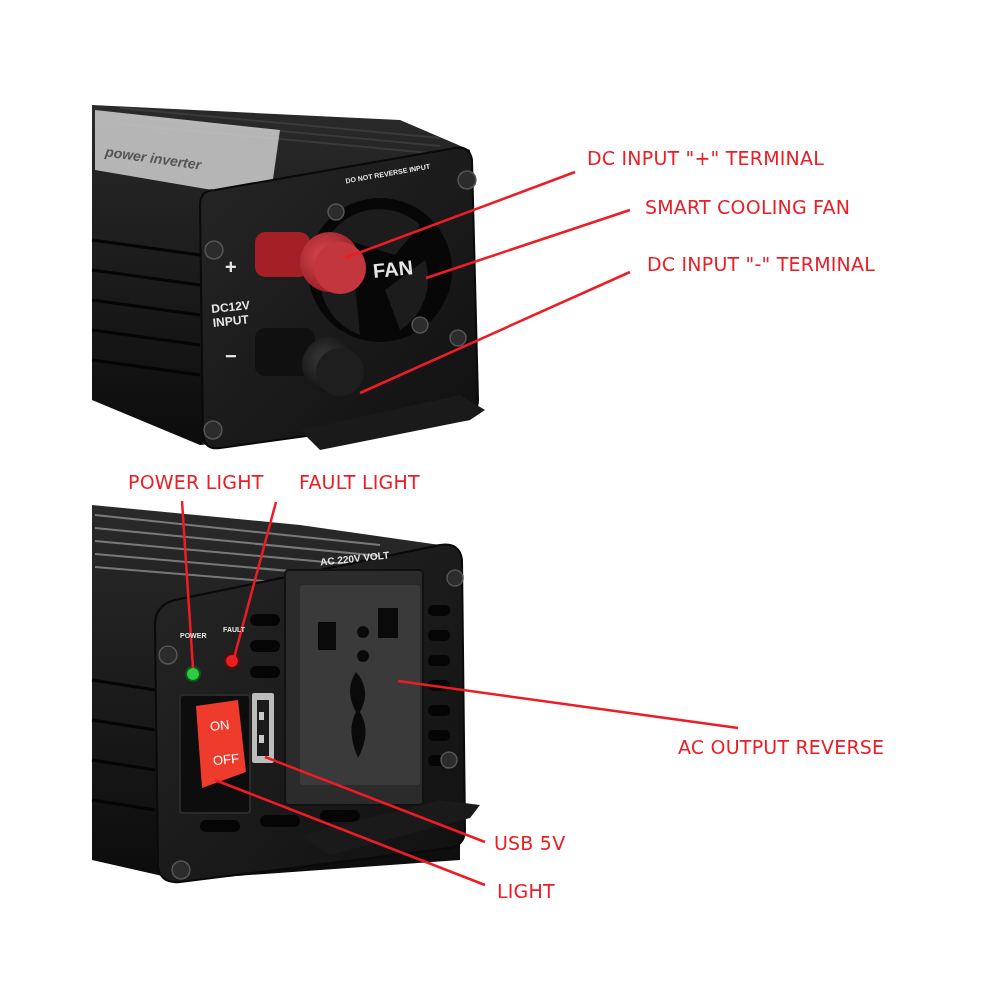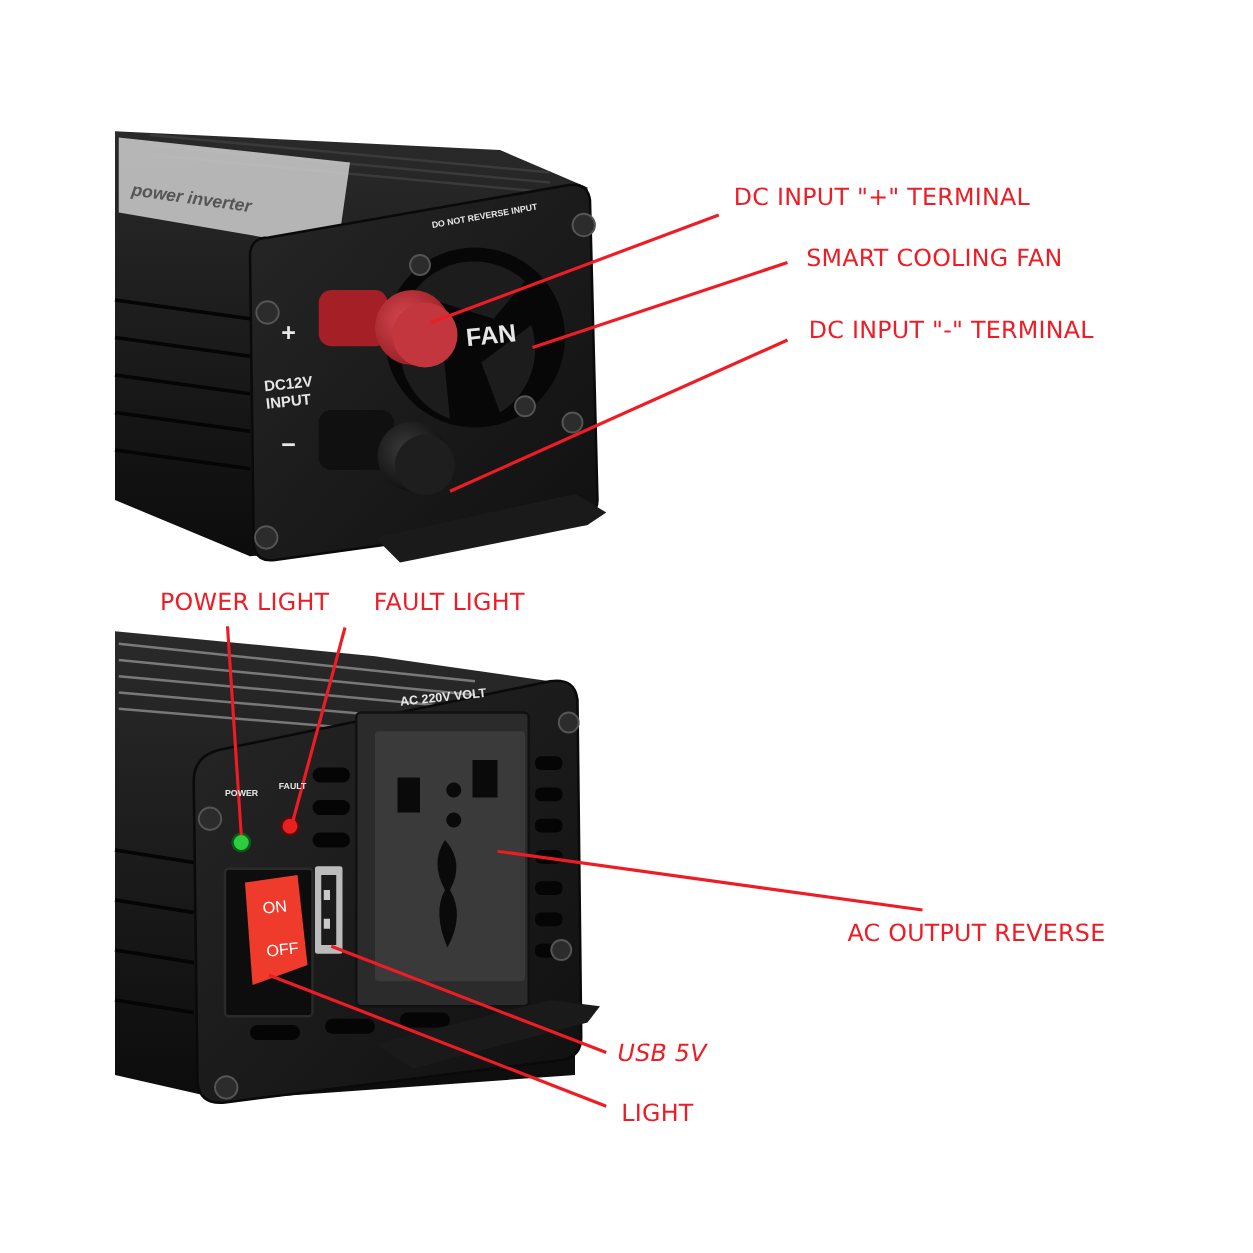--- a/index.html
+++ b/index.html
@@ -188,14 +188,14 @@
 <div class="tiny" style="left:210px;top:718px;font-size:13px;color:#fff;font-weight:normal;transform:rotate(-6deg);">ON</div>
 <div class="tiny" style="left:213px;top:752px;font-size:13px;color:#fff;font-weight:normal;transform:rotate(-6deg);">OFF</div>
 
 <div class="label" style="left:587px;top:147px;">DC INPUT "+" TERMINAL</div>
 <div class="label" style="left:645px;top:196px;">SMART COOLING FAN</div>
 <div class="label" style="left:647px;top:253px;">DC INPUT "-" TERMINAL</div>
 
 <div class="label" style="left:108px;top:471px;margin-left:20px;">POWER LIGHT</div>
 <div class="label" style="left:264px;top:471px;margin-left:35px;">FAULT LIGHT</div>
 <div class="label" style="left:678px;top:736px;">AC OUTPUT REVERSE</div>
-<div class="label" style="left:494px;top:832px;font-style:italic;">USB 5V</div>
+<div class="label" style="left:494px;top:832px;">USB 5V</div>
 <div class="label" style="left:497px;top:880px;">LIGHT</div>
 
 </body></html>

